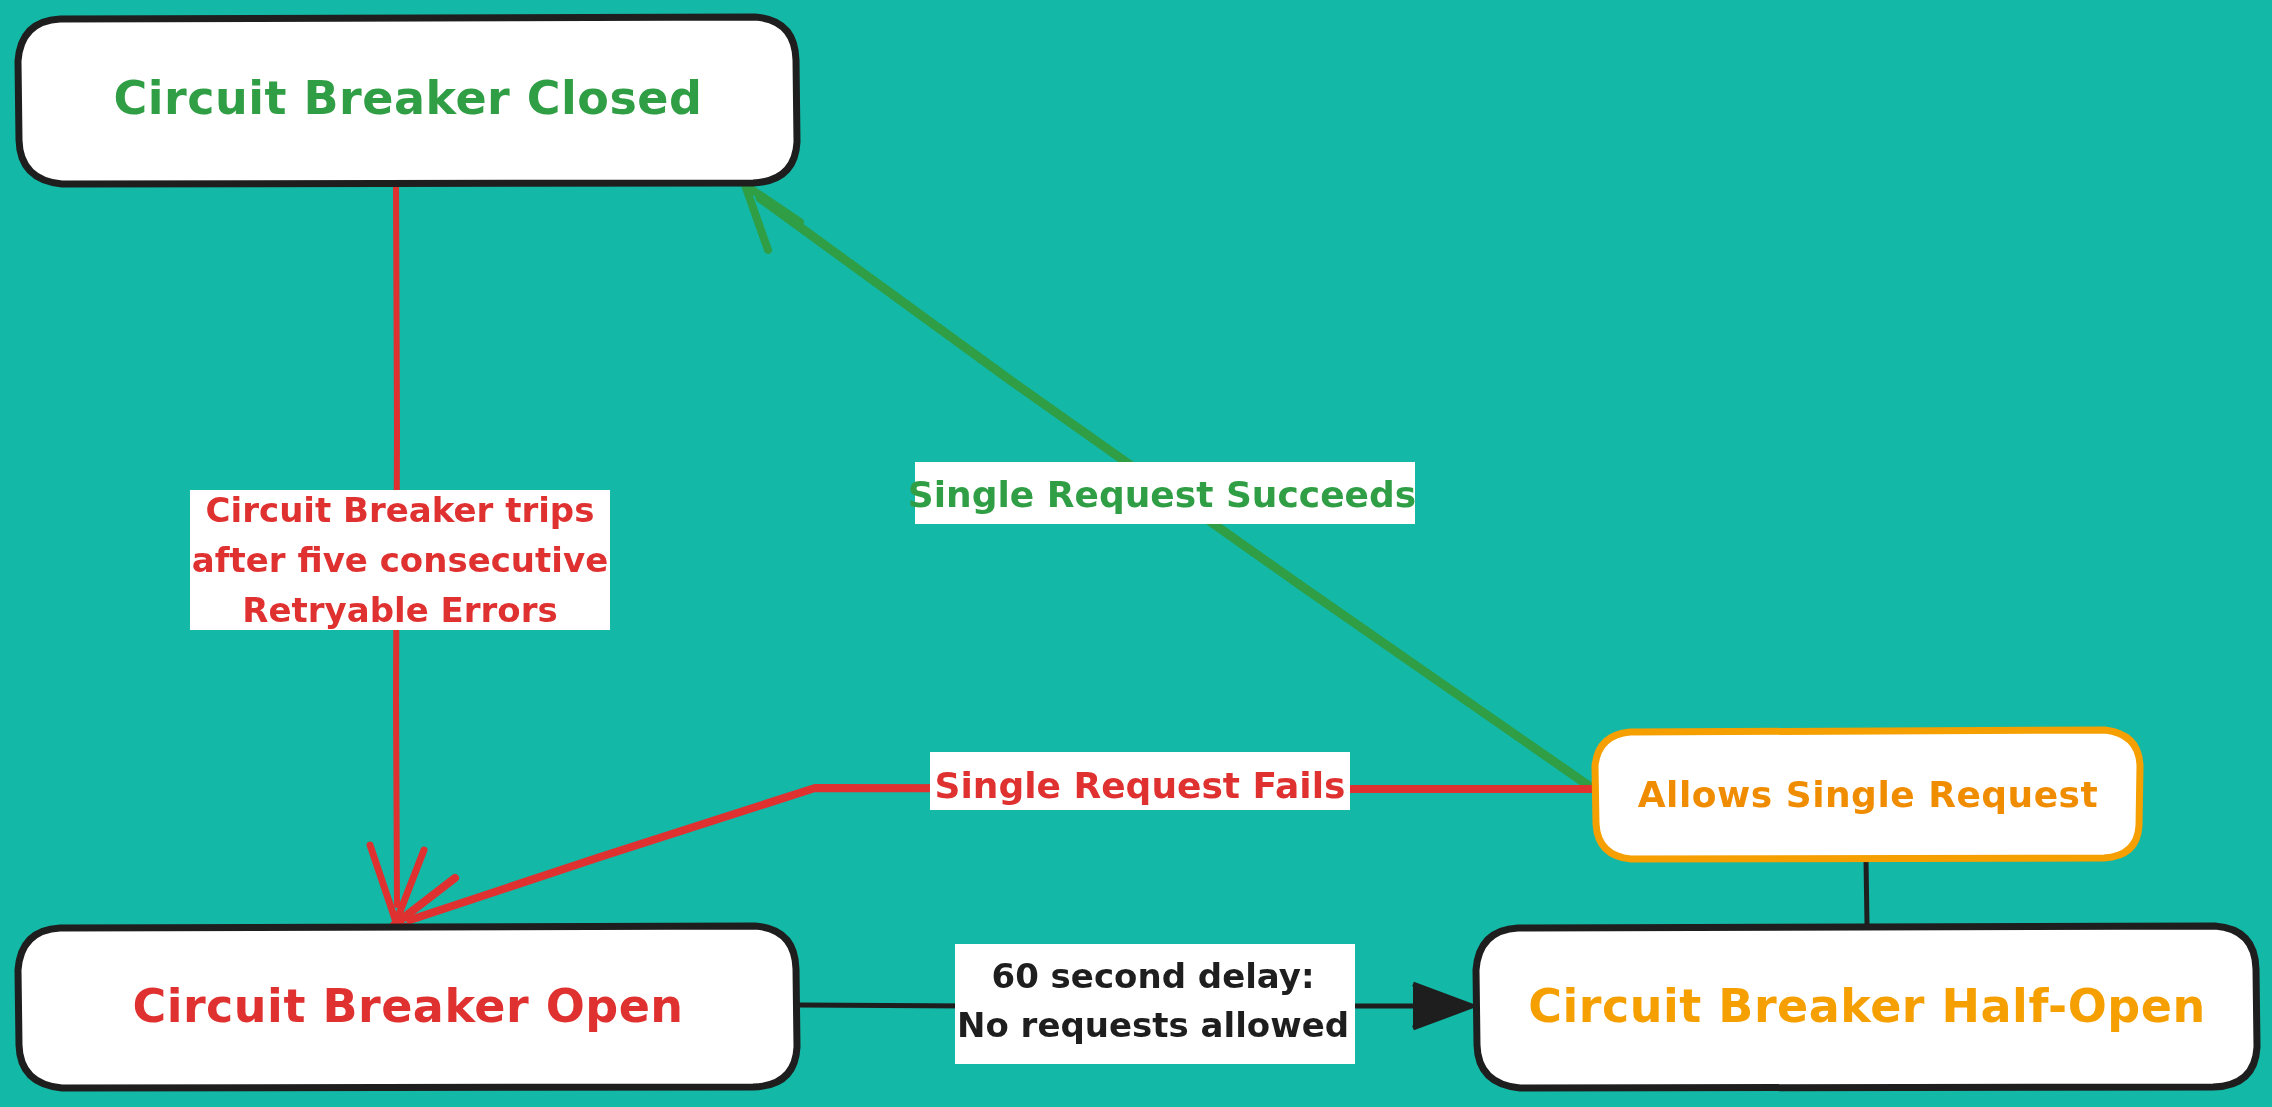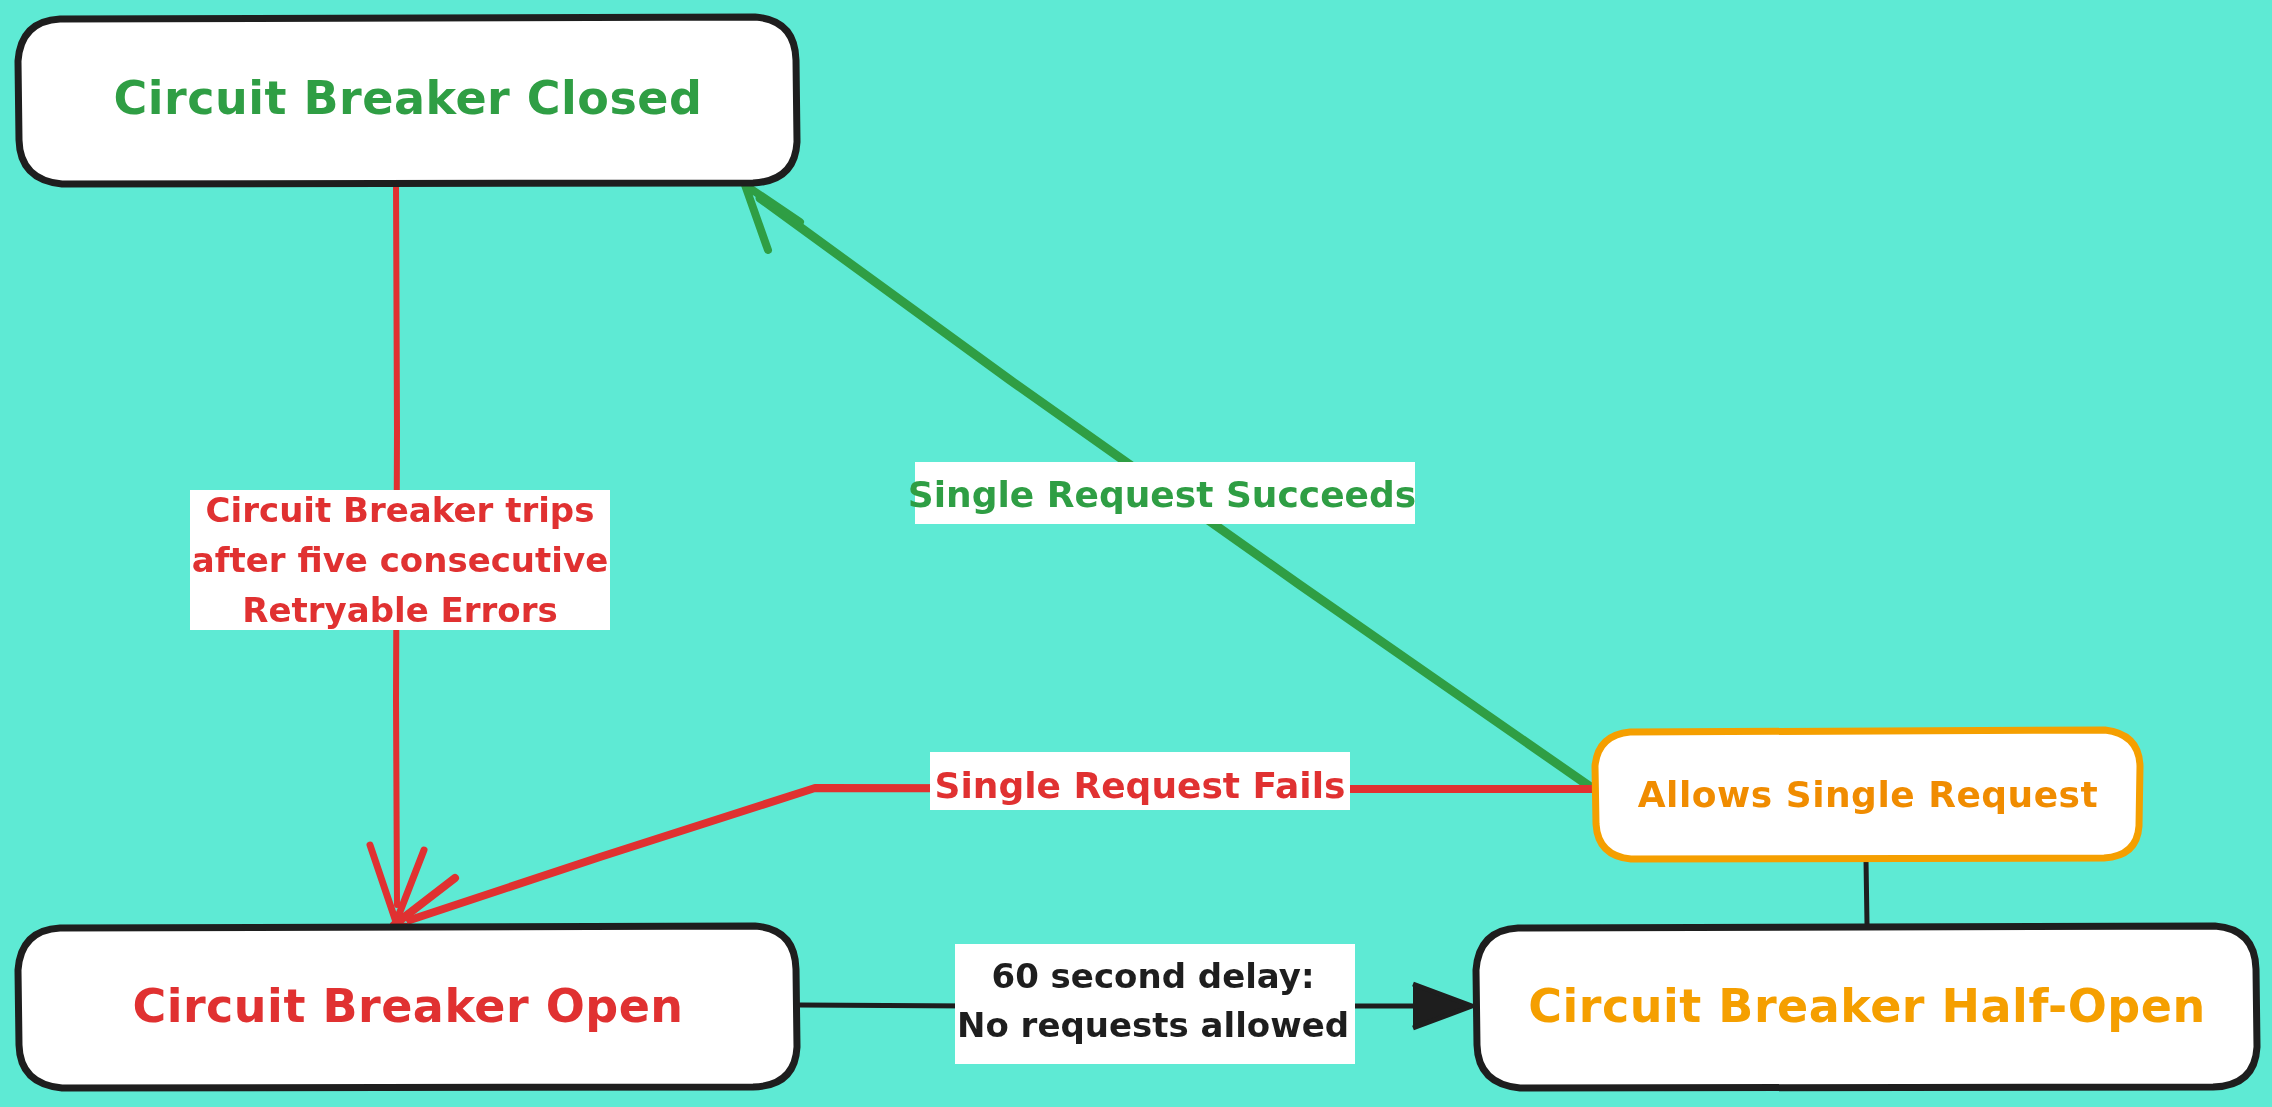--- a/index.html
+++ b/index.html
@@ -1,21 +1,21 @@
 <!DOCTYPE html>
 <html><head>
 <meta charset="utf-8">
 <style>
   html,body{margin:0;padding:0;background:#ffffff;}
   body{
     width:2272px;height:1107px;
     font-family:"DejaVu Sans", sans-serif;
     overflow:hidden;
   }
-  #stage{position:relative;width:2272px;height:1107px;background:#5eead4;}
+  #stage{position:relative;width:2272px;height:1107px;background:#14b8a6;}
   svg#diagram{position:absolute;inset:0;width:2272px;height:1107px;}
   .node-label{
     font-family:"DejaVu Sans", sans-serif;
     font-weight:700;
     letter-spacing:.5px;
   }
   .edge-label{
     font-family:"DejaVu Sans", sans-serif;
     font-weight:600;
   }

